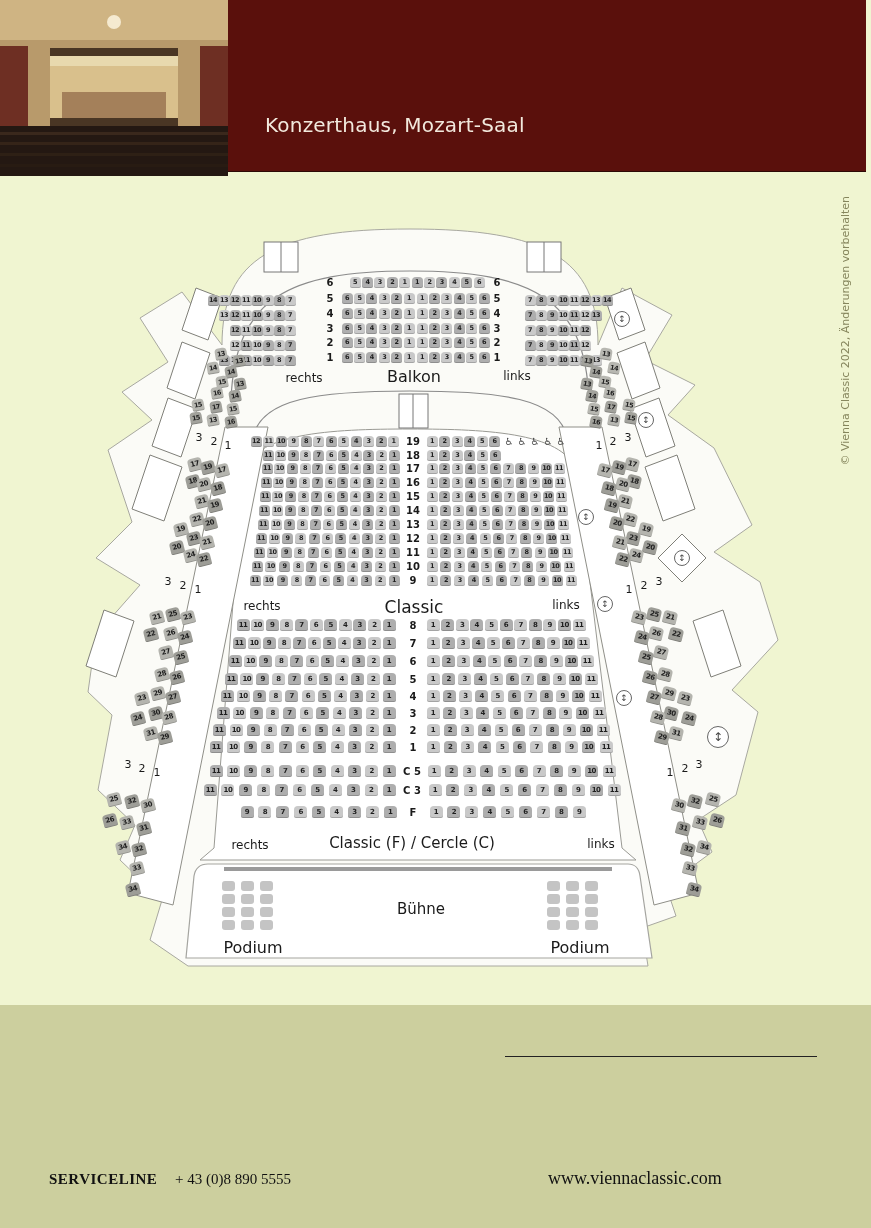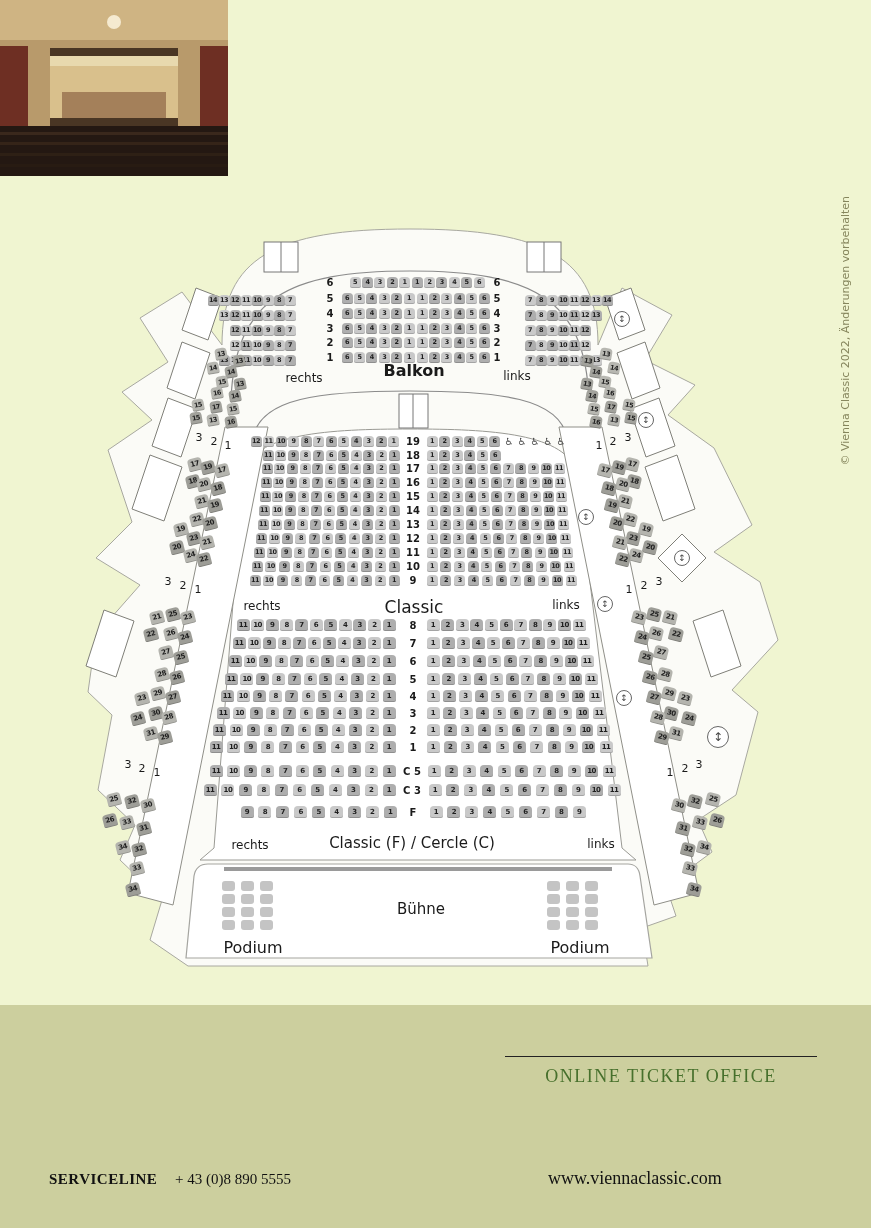--- a/index.html
+++ b/index.html
@@ -43,20 +43,23 @@
   .brand-tag{margin-top:9px;font-size:18px;letter-spacing:1.5px;color:#47702c;}
   .serviceline{position:absolute;left:49px;top:166px;font-family:"Liberation Serif","DejaVu Serif",serif;font-size:15px;color:#111;}
   .serviceline .sl{font-weight:700;letter-spacing:.5px;margin-right:14px;}
   .website{position:absolute;left:548px;top:163px;font-family:"Liberation Serif","DejaVu Serif",serif;font-size:18px;color:#111;}
 </style>
 </head>
 <body>
 
 <div class="page">
 
+  <div class="header">
+    <div class="title">Konzerthaus, Mozart-Saal</div>
+  </div>
 
   <div class="photo">
     <svg width="228" height="176" viewBox="0 0 228 176">
       <rect x="0" y="0" width="228" height="176" fill="#4a3624"></rect>
       <rect x="0" y="0" width="228" height="46" fill="#cfb483"></rect>
       <rect x="0" y="40" width="228" height="8" fill="#b89a6b"></rect>
       <rect x="0" y="46" width="30" height="92" fill="#6e2f23"></rect>
       <rect x="198" y="46" width="30" height="92" fill="#6e2f23"></rect>
       <rect x="28" y="46" width="22" height="92" fill="#b89a6b"></rect>
       <rect x="178" y="46" width="22" height="92" fill="#b89a6b"></rect>
@@ -907,21 +910,21 @@
         <div class="mlabel" style="left: 599px; top: 269px; font-size: 11px; font-weight: 400;">1</div>
         <div class="mlabel" style="left: 613px; top: 265px; font-size: 11px; font-weight: 400;">2</div>
         <div class="mlabel" style="left: 628px; top: 261px; font-size: 11px; font-weight: 400;">3</div>
         <div class="mlabel" style="left: 629px; top: 413px; font-size: 11px; font-weight: 400;">1</div>
         <div class="mlabel" style="left: 644px; top: 409px; font-size: 11px; font-weight: 400;">2</div>
         <div class="mlabel" style="left: 659px; top: 405px; font-size: 11px; font-weight: 400;">3</div>
         <div class="mlabel" style="left: 670px; top: 596px; font-size: 11px; font-weight: 400;">1</div>
         <div class="mlabel" style="left: 685px; top: 592px; font-size: 11px; font-weight: 400;">2</div>
         <div class="mlabel" style="left: 699px; top: 588px; font-size: 11px; font-weight: 400;">3</div>
         <div class="mlabel" style="left: 304px; top: 202px; font-size: 12px; font-weight: 400;">rechts</div>
-        <div class="mlabel" style="left: 414px; top: 194px; font-size: 16px; font-weight: 700;">Balkon</div>
+        <div class="mlabel" style="left: 414px; top: 200px; font-size: 16px; font-weight: 400;">Balkon</div>
         <div class="mlabel" style="left: 517px; top: 200px; font-size: 12px; font-weight: 400;">links</div>
         <div class="mlabel" style="left: 262px; top: 430px; font-size: 12px; font-weight: 400;">rechts</div>
         <div class="mlabel" style="left: 414px; top: 431px; font-size: 17px; font-weight: 400;">Classic</div>
         <div class="mlabel" style="left: 566px; top: 429px; font-size: 12px; font-weight: 400;">links</div>
         <div class="mlabel" style="left: 250px; top: 669px; font-size: 12px; font-weight: 400;">rechts</div>
         <div class="mlabel" style="left: 412px; top: 667px; font-size: 15px; font-weight: 400;">Classic (F) / Cercle (C)</div>
         <div class="mlabel" style="left: 601px; top: 668px; font-size: 12px; font-weight: 400;">links</div>
         <div class="mlabel" style="left: 421px; top: 733px; font-size: 15px; font-weight: 400;">Bühne</div>
         <div class="mlabel" style="left: 253px; top: 771px; font-size: 16px; font-weight: 400;">Podium</div>
         <div class="mlabel" style="left: 580px; top: 771px; font-size: 16px; font-weight: 400;">Podium</div>
@@ -936,21 +939,20 @@
         <div class="lift" style="left: 682px; top: 382px; height: 14px; width: 14px; font-size: 9px; line-height: 14px;">↕</div>
         <div class="lift" style="left: 605px; top: 428px; height: 14px; width: 14px; font-size: 9px; line-height: 14px;">↕</div>
         <div class="lift" style="left: 624px; top: 522px; height: 14px; width: 14px; font-size: 9px; line-height: 14px;">↕</div>
         <div class="lift" style="left: 718px; top: 561px; height: 20px; width: 20px; font-size: 12px; line-height: 20px;">↕</div>
       </div>
   </div>
 
   <div class="footer">
     <div class="brand">
       <div class="brand-rule"></div>
-      <div class="brand-tag">ONLINE TICKET OFFICE</div>
     </div>
     <div class="serviceline">
       <span class="sl">SERVICELINE</span>
       <span class="ph">+ 43 (0)8 890 5555</span>
     </div>
     <div class="website">www.viennaclassic.com</div>
   </div>
 
 </div>
 

